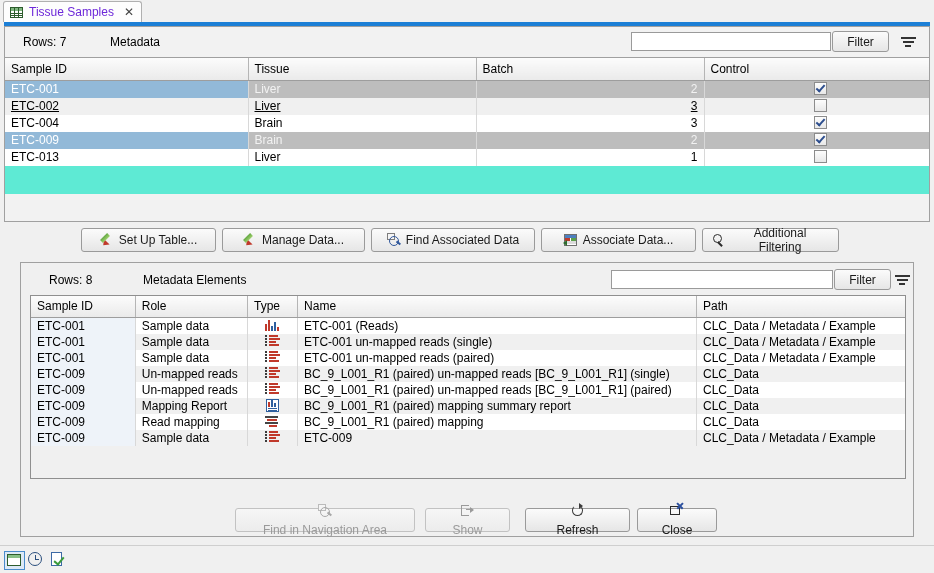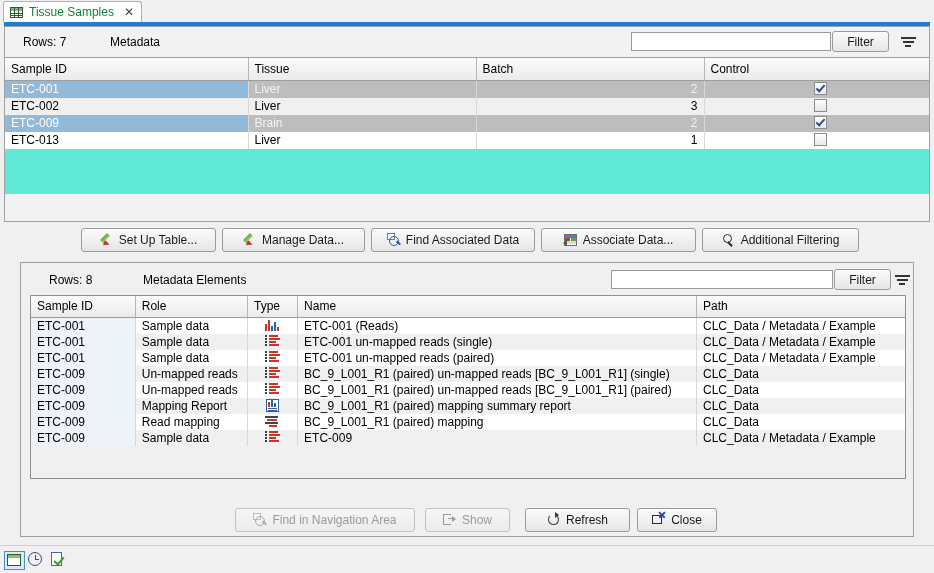--- a/index.html
+++ b/index.html
@@ -17,21 +17,21 @@
   .tabbar { position:absolute; left:0; top:0; width:934px; height:22px; background:#f0f0f0; }
   .tab {
     position:absolute; left:3px; top:1px; height:21px;
     display:flex; align-items:center; gap:6px;
     padding:0 7px 0 6px;
     background:#fdfdfd;
     border:1px solid #b0b0b0; border-bottom:none;
     border-radius:3px 3px 0 0;
     box-sizing:border-box;
   }
-  .tab-label { font-size:12px; color:#15803d; white-space:nowrap; }
+  .tab-label { font-size:12px; color:#6d28d9; white-space:nowrap; }
   .tab-close { font-size:12px; color:#444; margin-left:4px; cursor:pointer; line-height:1; }
 
   
   .ic-table { width:13px; height:11px; display:inline-block; position:relative; flex:none; }
   .ic-table .grid { position:absolute; inset:0; border:1px solid #2d5c2d; background:#ffffff; box-sizing:border-box; }
   .ic-table .grid::before{ content:""; position:absolute; left:0; top:0; right:0; height:3px; background:#7fb77f; }
   .ic-table .v1,.ic-table .v2 { position:absolute; top:1px; bottom:1px; width:1px; background:#2d5c2d; }
   .ic-table .v1{ left:4px } .ic-table .v2{ left:8px }
   .ic-table .h1,.ic-table .h2 { position:absolute; left:1px; right:1px; height:1px; background:#2d5c2d; }
   .ic-table .h1{ top:6px } .ic-table .h2{ top:8px }
@@ -78,39 +78,39 @@
   }
   table.tbl td {
     padding:1px 6px; height:16px; box-sizing:border-box;
     border-right:1px solid #d8d8d8; white-space:nowrap; overflow:hidden; font-size:12px;
   }
   table.tbl td:last-child, table.tbl th:last-child { border-right:none; }
 
   
   #upper-table-wrap { top:30px; height:136px; left:0; width:924px; border-top:1px solid #a0a0a0; }
   #upper-table tr.odd td { background:#ffffff; }
-  #upper-table tr.even td { background:#f0f0f0; }
+  #upper-table tr.even td { background:#f0f0f0;text-decoration:underline; }
   #upper-table tr.sel td { background:#bdbdbd; color:#f2f2f2; }
   #upper-table tr.sel td.c-id { background:#92b9d8; color:#ffffff; }
   #upper-table td.c-batch { text-align:right; }
   #upper-table td.c-ctrl { text-align:left; }
 
   .cbx { display:inline-block; width:11px; height:11px; border:1px solid #8c8c8c;
          background:linear-gradient(#fdfdfd,#e8e8e8); position:relative; vertical-align:-1px; margin-left:103px; }
   .cbx.on::after {
     content:""; position:absolute; left:3px; top:0px; width:3px; height:7px;
     border:solid #2d4e8e; border-width:0 2px 2px 0; transform:rotate(42deg);
   }
 
   
   .btnstrip { position:absolute; left:4px; top:228px; width:926px; height:26px; }
   .btnstrip .btn { position:absolute; top:0; height:24px; padding:0 9px; font-size:12px; }
   .b1{ left:77px; width:135px } .b2{ left:218px; width:143px }
   .b3{ left:367px; width:164px } .b4{ left:537px; width:155px }
-  .b5{ left:698px; width:157px }
+  .b5{ left:698px; width:137px }
 
   
   .ic { width:14px; height:14px; flex:none; position:relative; display:inline-block; }
   .ic-pencil::before{ content:""; position:absolute; left:1px; top:8px; width:0; height:0;
       border-left:4px solid transparent; border-right:4px solid transparent; border-bottom:5px solid #c0392b;
       transform:rotate(-135deg); }
   .ic-pencil::after{ content:""; position:absolute; left:3px; top:0px; width:4px; height:10px;
       background:linear-gradient(90deg,#63a842,#9ed06d); transform:rotate(45deg); }
   .ic-magnifyp { }
   .ic-magnifyp .mg { position:absolute; left:2px; top:3px; width:8px; height:8px;
@@ -144,21 +144,21 @@
   #lower-table tr.even td { background:#f0f0f0; }
   #lower-table td.c-sid { background:#eef3f9 !important; }
   #lower-table td.c-type { text-align:center; padding:0; }
   .lower-filler { background:#f0f0f0; }
 
   
   .tg { display:inline-block; width:15px; height:13px; position:relative; vertical-align:-2px; }
 
   
   .bottom-btns { position:absolute; left:20px; top:508px; width:894px; height:26px; }
-  .bottom-btns .btn { position:absolute; top:0; height:24px; padding:6px 9px; }
+  .bottom-btns .btn { position:absolute; top:0; height:24px; padding:6px 9px;flex-direction:column; }
   .bb1{ left:215px; width:180px } .bb2{ left:405px; width:85px }
   .bb3{ left:505px; width:105px } .bb4{ left:617px; width:80px }
   .btn.disabled { color:#9a9a9a; background:linear-gradient(#f6f6f6,#ececec); border-color:#c2c2c2; cursor:default; }
   .btn.disabled .ic-magnifyp .mg { border-color:#a8a8a8 }
   .btn.disabled .ic-magnifyp .hd { background:#a8a8a8 }
   .btn.disabled .ic-magnifyp .pg { border-color:#bbb }
   .ic-show .bx { position:absolute; left:0; top:1px; width:8px; height:11px; border:1.4px solid currentColor; border-right:none; box-sizing:border-box; }
   .ic-show .ar { position:absolute; left:5px; top:5px; width:7px; height:1.4px; background:currentColor; }
   .ic-show .ah { position:absolute; left:9px; top:3px; width:0; height:0; border-top:3px solid transparent; border-bottom:3px solid transparent; border-left:4px solid currentColor; }
   .ic-refresh .c { position:absolute; left:1px; top:1px; width:11px; height:11px; border:1.8px solid #3a3a3a; border-radius:50%; border-top-color:transparent; box-sizing:border-box; }
@@ -238,20 +238,26 @@
               <td class="c-tissue">Liver</td>
               <td class="c-batch">2</td>
               <td class="c-ctrl"><span class="cbx on"></span></td>
             </tr>
             <tr class="even">
               <td class="c-id">ETC-002</td>
               <td class="c-tissue">Liver</td>
               <td class="c-batch">3</td>
               <td class="c-ctrl"><span class="cbx"></span></td>
             </tr>
+            <tr class="odd">
+              <td class="c-id">ETC-004</td>
+              <td class="c-tissue">Brain</td>
+              <td class="c-batch">3</td>
+              <td class="c-ctrl"><span class="cbx on"></span></td>
+            </tr>
             <tr class="sel">
               <td class="c-id">ETC-009</td>
               <td class="c-tissue">Brain</td>
               <td class="c-batch">2</td>
               <td class="c-ctrl"><span class="cbx on"></span></td>
             </tr>
             <tr class="odd">
               <td class="c-id">ETC-013</td>
               <td class="c-tissue">Liver</td>
               <td class="c-batch">1</td>

